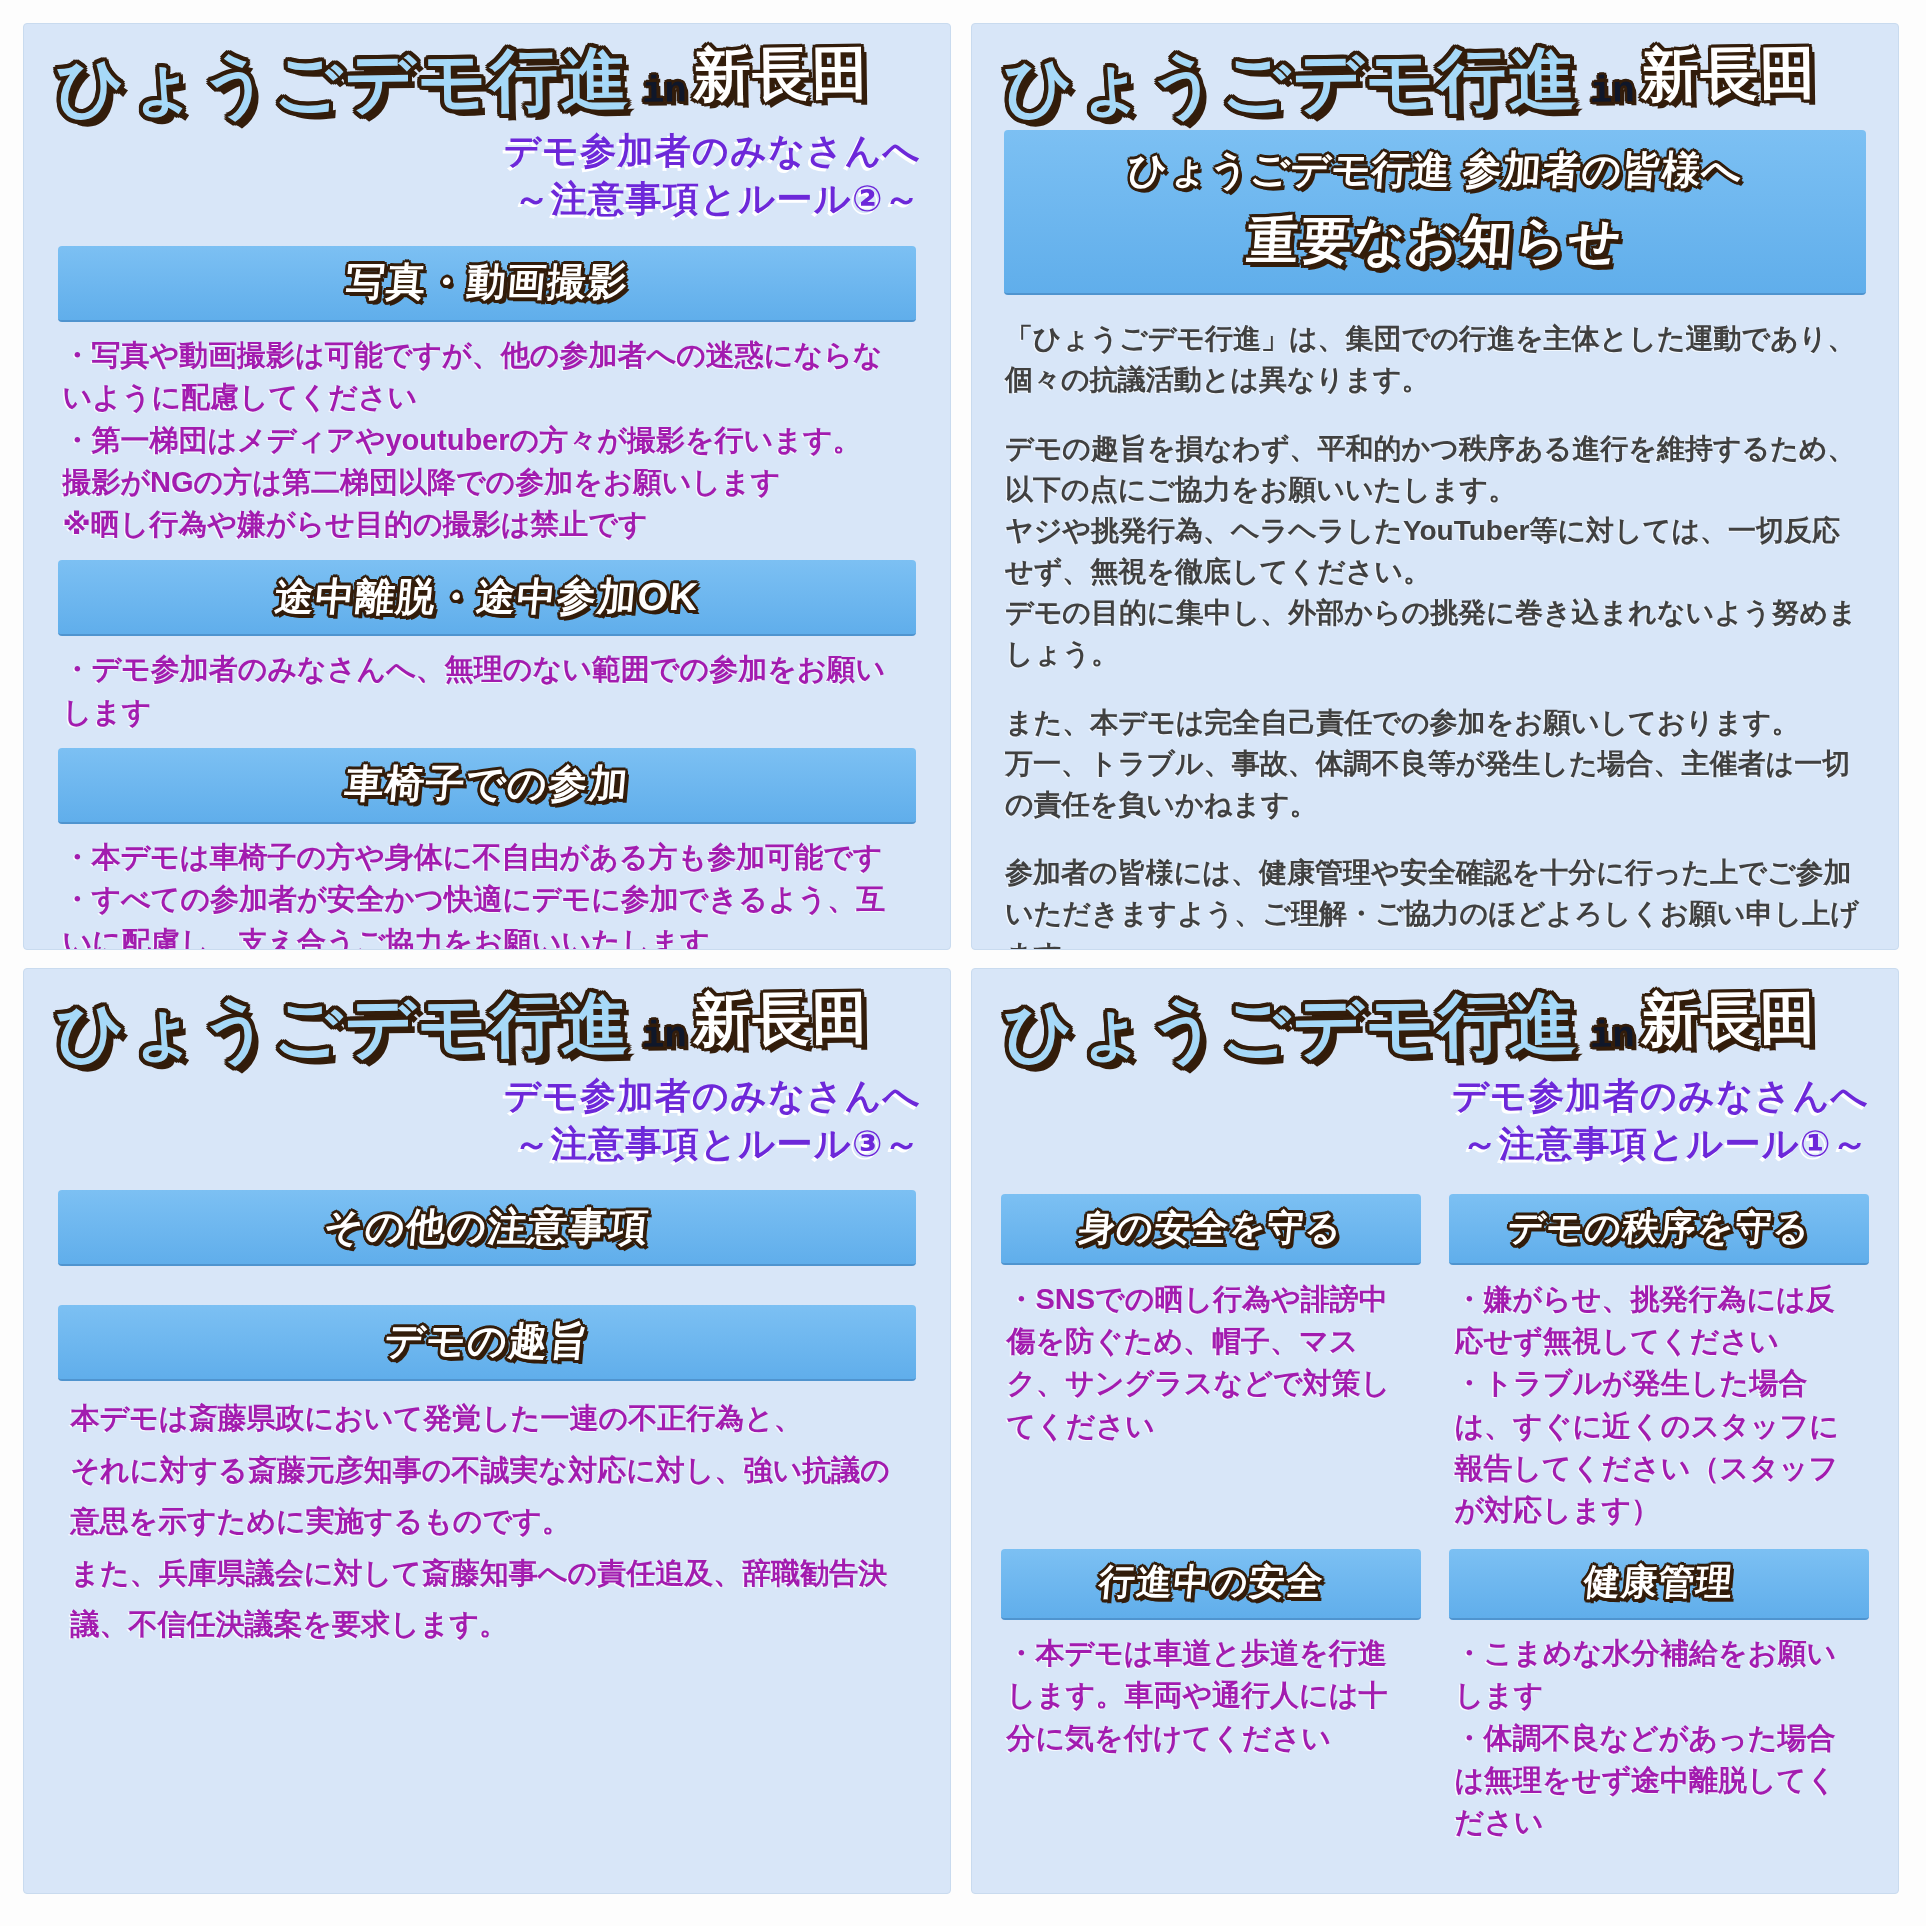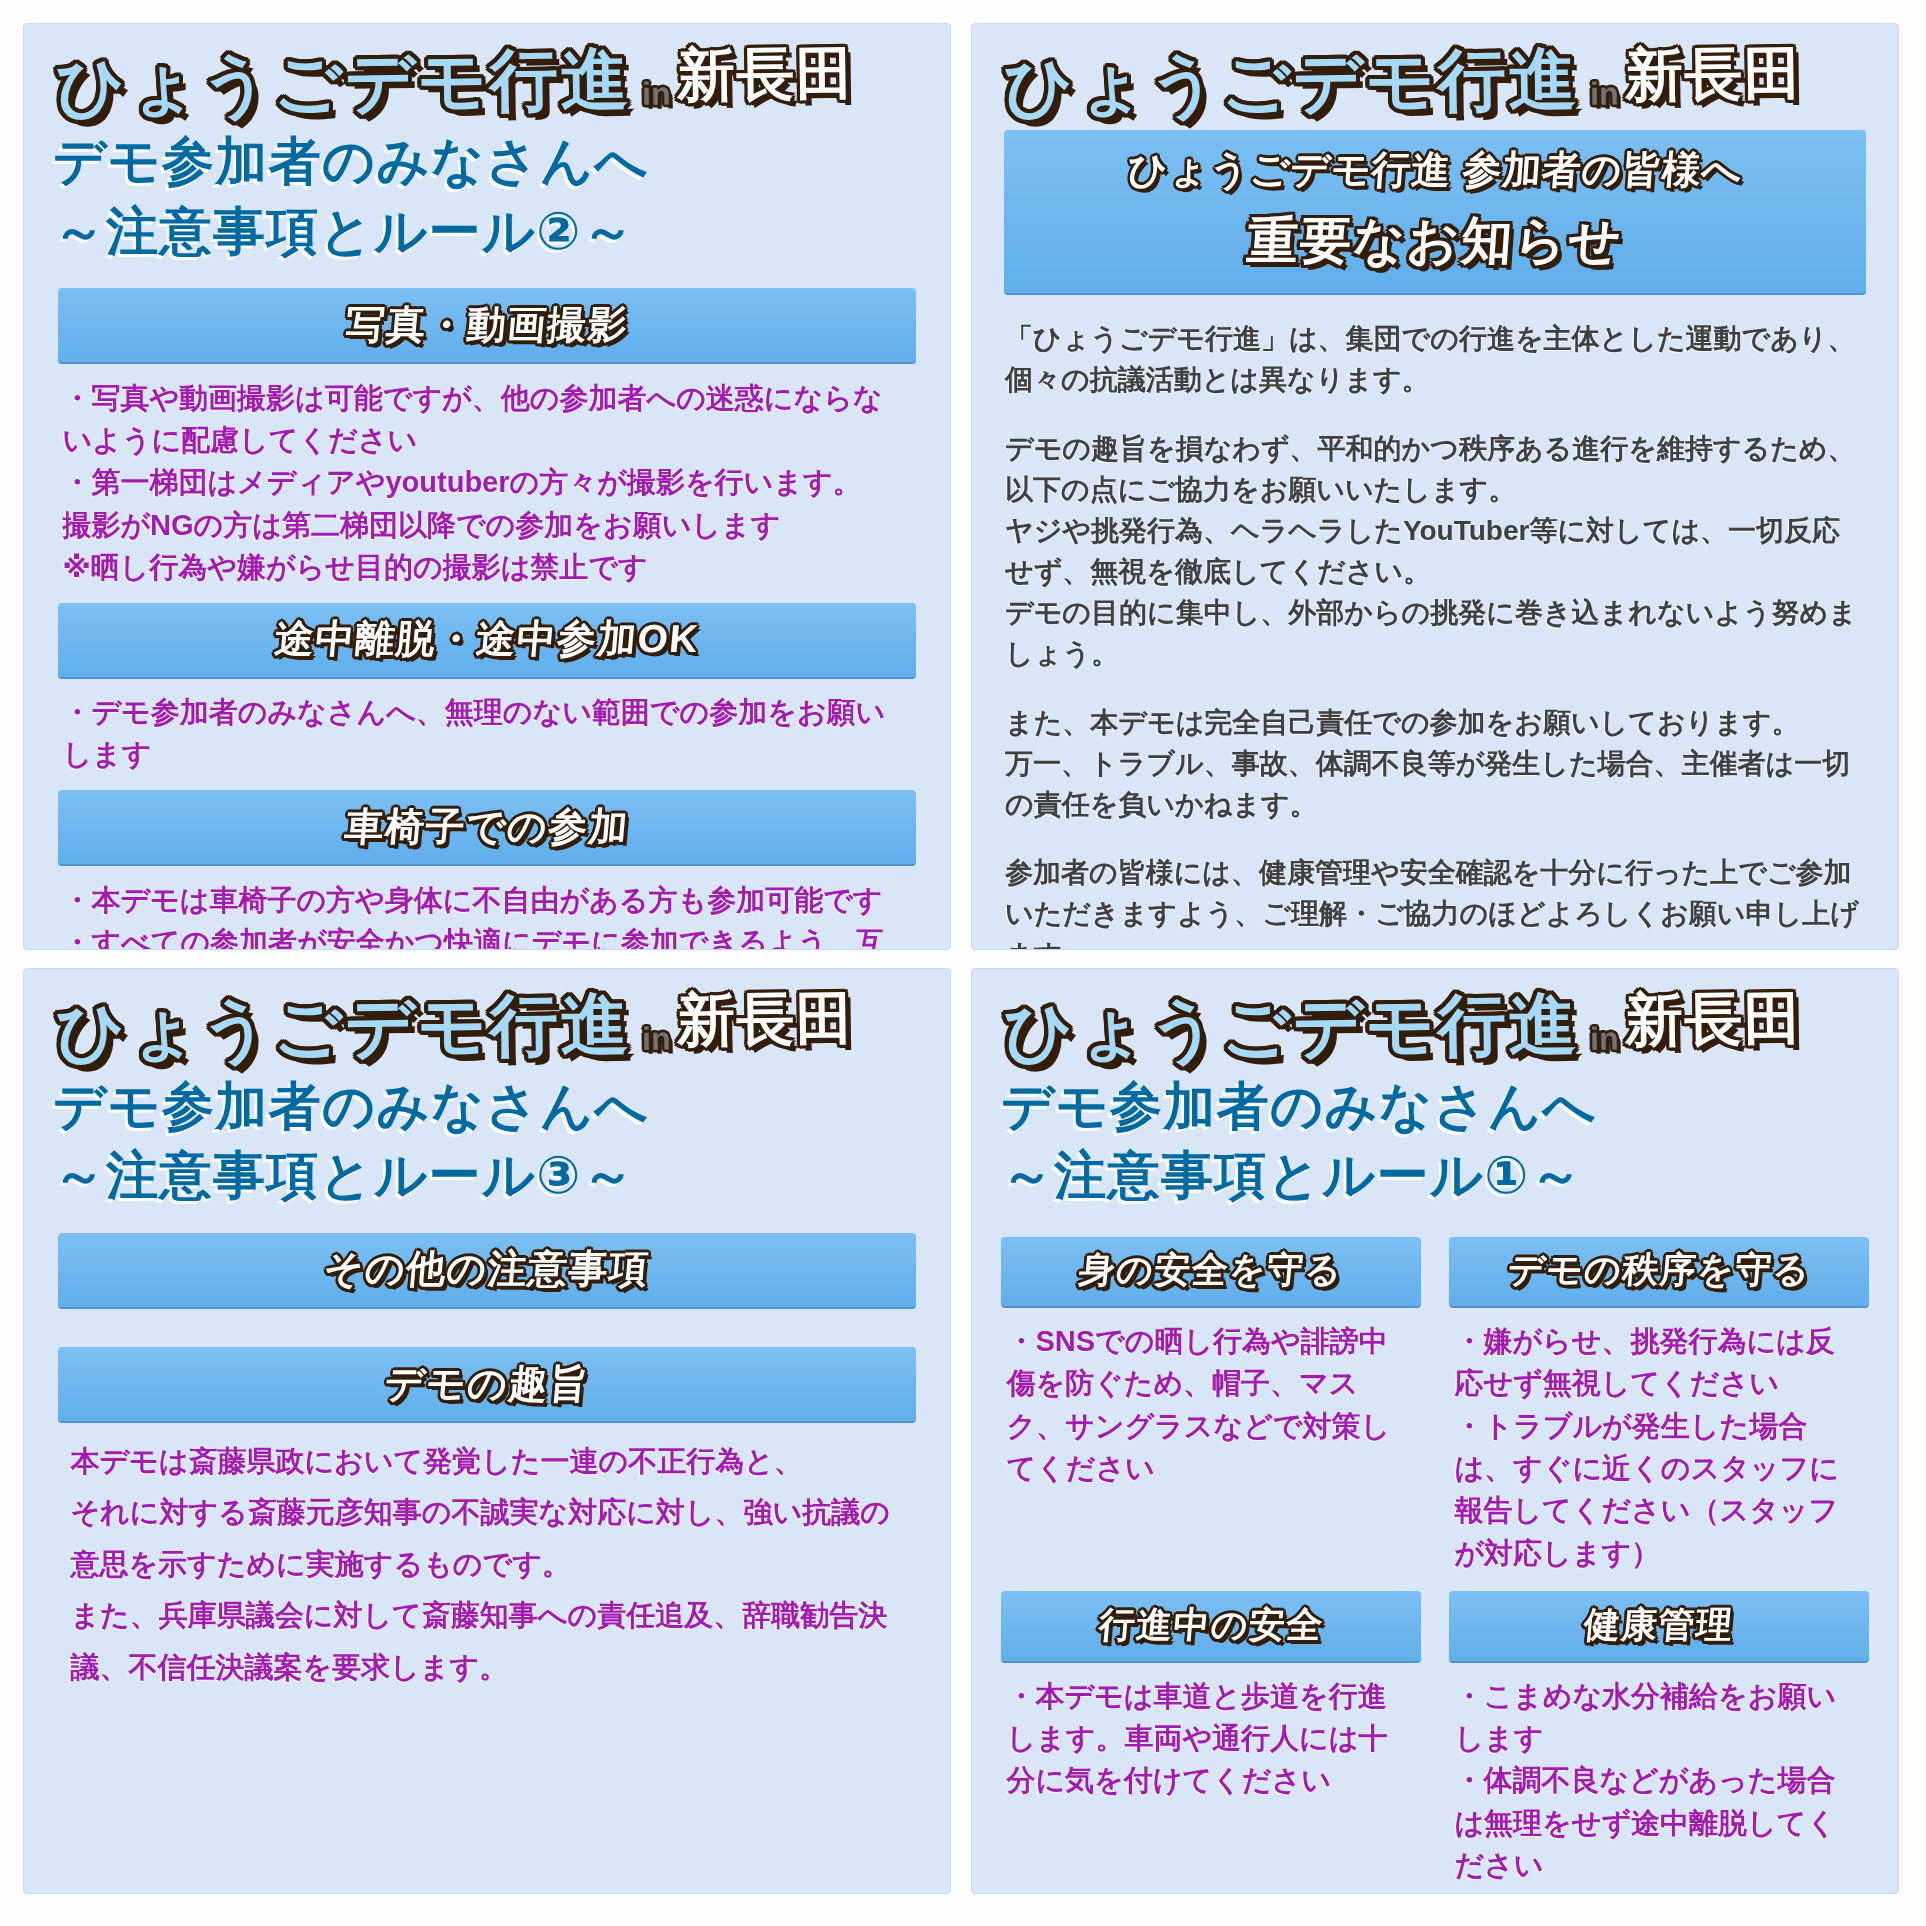--- a/index.html
+++ b/index.html
@@ -41,45 +41,46 @@
     color: #a6d9f8;
     letter-spacing: 2.7px;
     text-shadow:
       4px 0 0 #331d0b, -4px 0 0 #331d0b, 0 4px 0 #331d0b, 0 -4px 0 #331d0b,
       2.7px 2.7px 0 #331d0b, -2.7px 2.7px 0 #331d0b, 2.7px -2.7px 0 #331d0b, -2.7px -2.7px 0 #331d0b,
       4px 2px 0 #331d0b, -4px 2px 0 #331d0b, 4px -2px 0 #331d0b, -4px -2px 0 #331d0b,
       2px 4px 0 #331d0b, -2px 4px 0 #331d0b, 2px -4px 0 #331d0b, -2px -4px 0 #331d0b,
       6.7px 6.7px 0 #331d0b;
   }
   .logo-in {
-    font-size: 32px;
+    font-size: 37px;
     margin: 0 6.7px 2.7px 10.7px;
-    color: #737373;
+    color: #0f172a;
     text-shadow:
       2.7px 0 0 #331d0b, -2.7px 0 0 #331d0b, 0 2.7px 0 #331d0b, 0 -2.7px 0 #331d0b,
       2px 2px 0 #331d0b, -2px 2px 0 #331d0b, 2px -2px 0 #331d0b, -2px -2px 0 #331d0b,
       4px 4px 0 #331d0b;
+    font-family: Liberation Mono, monospace;
   }
   .logo-place {
     font-size: 58px;
     margin-bottom: 0px;
     color: #ffffff;
     letter-spacing: 1.3px;
     text-shadow:
       3.3px 0 0 #331d0b, -3.3px 0 0 #331d0b, 0 3.3px 0 #331d0b, 0 -3.3px 0 #331d0b,
       2.7px 2.7px 0 #331d0b, -2.7px 2.7px 0 #331d0b, 2.7px -2.7px 0 #331d0b, -2.7px -2.7px 0 #331d0b,
       5.4px 5.4px 0 #331d0b;
   }
   
   .page-title {
-    text-align: left;
-    font-size: 52px;
+    text-align: right;
+    font-size: 36px;
     line-height: 1.33;
     letter-spacing: 1.3px;
-    color: #0369a1;
+    color: #6d28d9;
     text-shadow: -2.7px 2.7px 0 #ffffff;
     margin-bottom: 14.7px;
     white-space: pre-line;
   }
   
   .bar {
     background: linear-gradient(180deg, #7cc0f3 0%, #60aeeb 100%);
     border-radius: 4px;
     border-bottom: 2px solid #4f94cf;
     margin: 8px 5.4px 9.4px;

